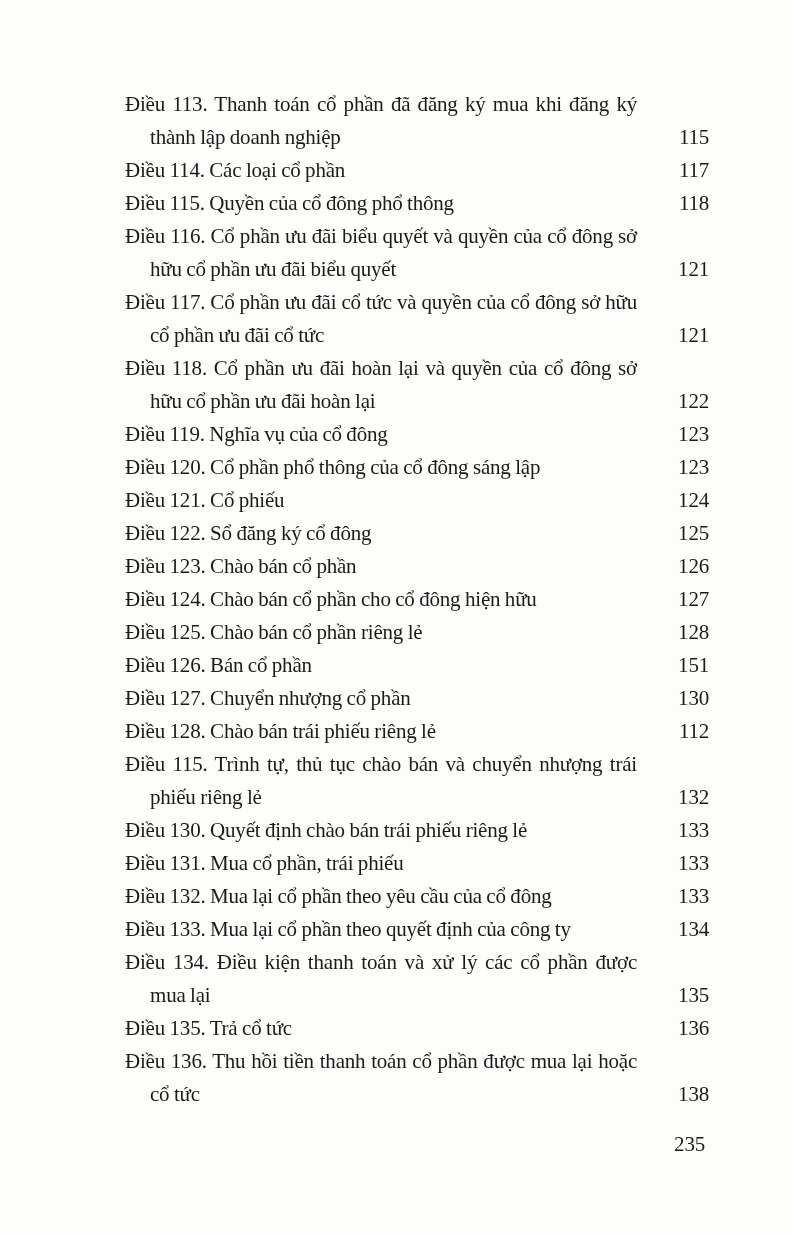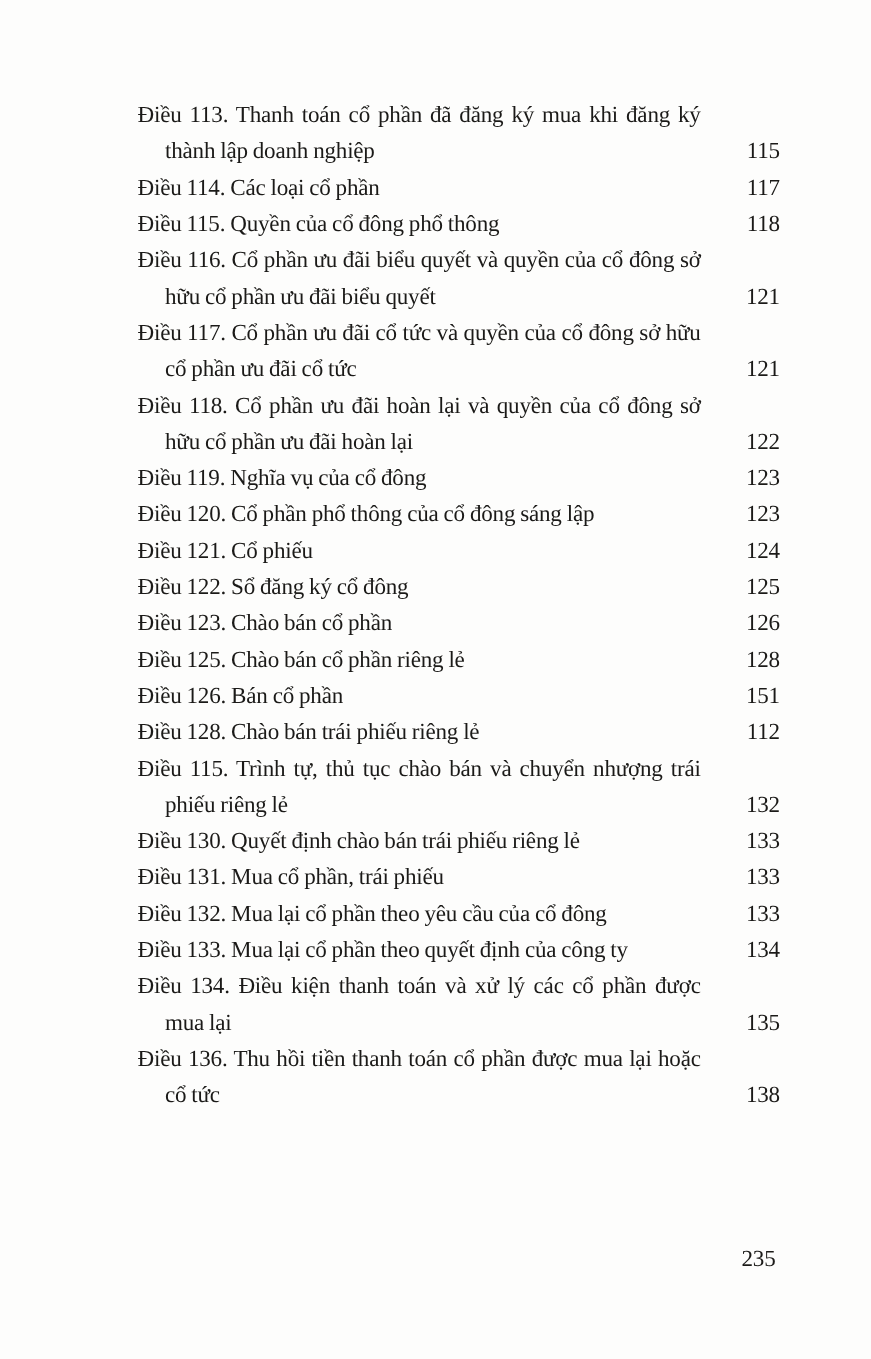--- a/index.html
+++ b/index.html
@@ -100,26 +100,34 @@
       </div>
       <div class="toc-entry">
         <span class="entry-text">Điều 122. Sổ đăng ký cổ đông</span>
         <span class="entry-page">125</span>
       </div>
       <div class="toc-entry">
         <span class="entry-text">Điều 123. Chào bán cổ phần</span>
         <span class="entry-page">126</span>
       </div>
       <div class="toc-entry">
+        <span class="entry-text">Điều 124. Chào bán cổ phần cho cổ đông hiện hữu</span>
+        <span class="entry-page">127</span>
+      </div>
+      <div class="toc-entry">
         <span class="entry-text">Điều 125. Chào bán cổ phần riêng lẻ</span>
         <span class="entry-page">128</span>
       </div>
       <div class="toc-entry">
         <span class="entry-text">Điều 126. Bán cổ phần</span>
         <span class="entry-page">151</span>
+      </div>
+      <div class="toc-entry">
+        <span class="entry-text">Điều 127. Chuyển nhượng cổ phần</span>
+        <span class="entry-page">130</span>
       </div>
       <div class="toc-entry">
         <span class="entry-text">Điều 128. Chào bán trái phiếu riêng lẻ</span>
         <span class="entry-page">112</span>
       </div>
       <div class="toc-entry">
         <span class="entry-text">Điều 115. Trình tự, thủ tục chào bán và chuyển nhượng trái phiếu riêng lẻ</span>
         <span class="entry-page">132</span>
       </div>
       <div class="toc-entry">
@@ -136,18 +144,22 @@
       </div>
       <div class="toc-entry">
         <span class="entry-text">Điều 133. Mua lại cổ phần theo quyết định của công ty</span>
         <span class="entry-page">134</span>
       </div>
       <div class="toc-entry">
         <span class="entry-text">Điều 134. Điều kiện thanh toán và xử lý các cổ phần được mua lại</span>
         <span class="entry-page">135</span>
       </div>
       <div class="toc-entry">
+        <span class="entry-text">Điều 135. Trả cổ tức</span>
+        <span class="entry-page">136</span>
+      </div>
+      <div class="toc-entry">
         <span class="entry-text">Điều 136. Thu hồi tiền thanh toán cổ phần được mua lại hoặc cổ tức</span>
         <span class="entry-page">138</span>
       </div>
     </div>
   <div class="folio">235</div>
 </div>
 
 </body></html>

